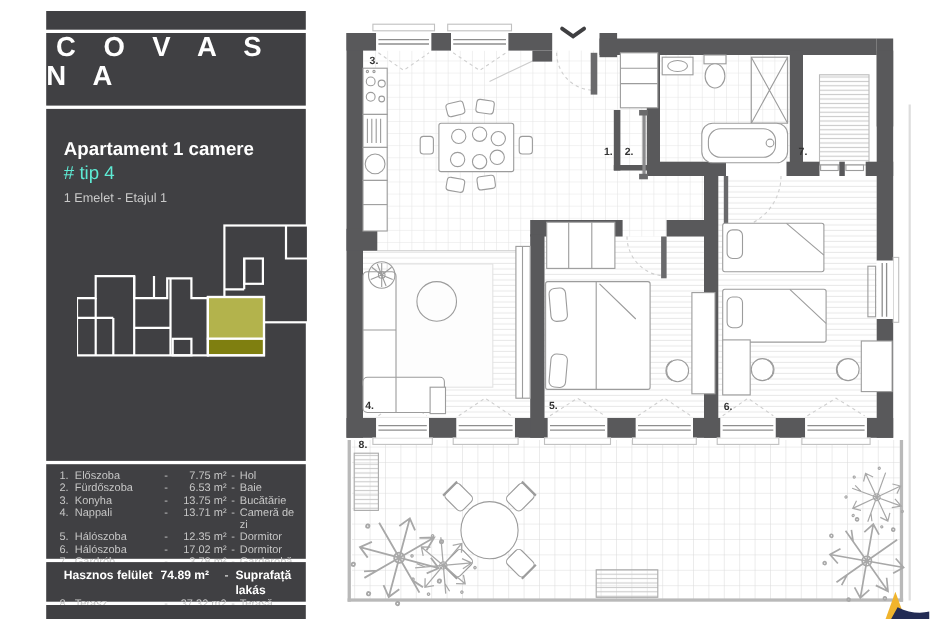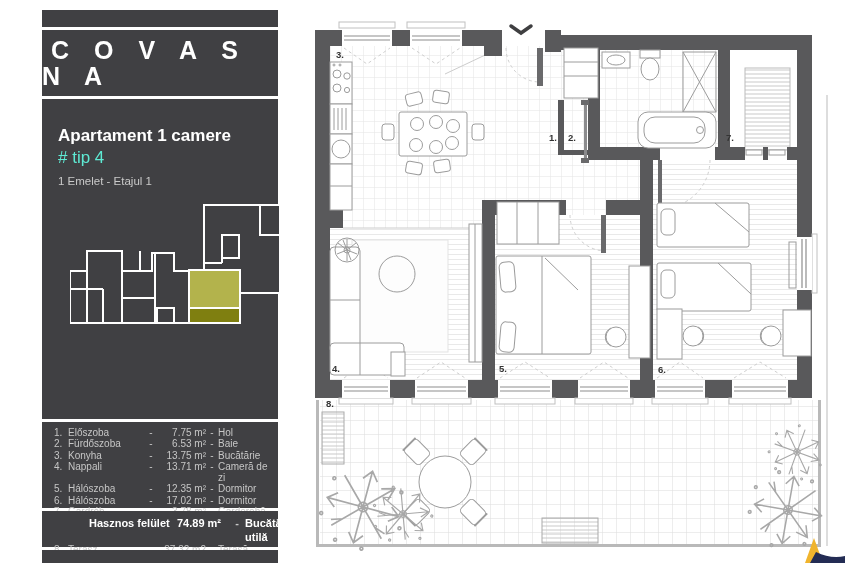--- a/index.html
+++ b/index.html
@@ -3,37 +3,37 @@
 <meta charset="utf-8">
 <style>
   html,body{margin:0;padding:0;}
   body{width:845px;height:563px;position:relative;background:#fff;
        font-family:"Liberation Sans",sans-serif;overflow:hidden;}
   
   .sidebar{position:absolute;left:42px;top:10px;width:236px;height:553px;
            display:flex;flex-direction:column;gap:3px;z-index:5;}
   .panel{background:#404043;color:#fff;}
   .bar-top{height:17px;flex:0 0 17px;}
-  .logo{height:66px;flex:0 0 66px;display:flex;flex-direction:row;
+  .logo{height:66px;flex:0 0 66px;display:flex;flex-direction:column;
         align-items:center;justify-content:space-between;}
   .brand-name{font-size:25px;font-weight:bold;letter-spacing:9px;text-indent:9px;line-height:1.05;}
   .brand-sub{font-size:14px;font-weight:400;letter-spacing:2.6px;text-indent:2.6px;color:#f0f0f0;margin-top:2px;}
   .info{height:320px;flex:0 0 320px;padding:26px 14px 0 16px;box-sizing:border-box;}
   .title{font-size:17px;font-weight:bold;line-height:22px;}
   .tip{font-size:17px;font-weight:400;color:#5eead4;line-height:22px;}
   .floor{font-size:11.5px;color:#c9c9c9;margin-top:6px;}
   .minimap{display:block;margin:16px 0 0 12px;}
   .rooms{height:86px;flex:0 0 86px;padding:5px 10px 0 12px;box-sizing:border-box;}
   .room-row{display:grid;grid-template-columns:14px 78px 10px 50px 12px auto;
             font-size:10px;line-height:11.3px;color:#c6c6c6;}
   .room-row .ra{text-align:right;}
   .room-row .rd{text-align:center;}
   .totals{height:36px;flex:0 0 36px;padding:5px 10px 0 12px;box-sizing:border-box;}
   .tot-main{display:grid;grid-template-columns:88px 52px 16px auto;
-            font-size:11px;font-weight:bold;color:#fff;line-height:14px;padding-left:4px;margin-left:31px;}
+            font-size:11px;font-weight:bold;color:#fff;line-height:14px;padding-left:4px;}
   .tot-main .ta{text-align:left;}
   .tot-main .td{text-align:center;font-weight:bold;color:#c6c6c6;}
   .bar-bottom{flex:1 1 auto;}
   
   .plan-svg{position:absolute;left:0;top:0;z-index:1;}
   svg text.rlabel{font-family:"Liberation Sans",sans-serif;font-weight:bold;
                   font-size:9.5px;fill:#333;}
 </style>
 </head>
 <body>
@@ -410,21 +410,21 @@
       <span class="rd">-</span>
       <span class="rr">Garderobă</span>
     </div>
   </div>
 
   <div class="panel totals">
     <div class="tot-main">
       <span>Hasznos felület</span>
       <span class="ta">74.89 m²</span>
       <span class="td">-</span>
-      <span>Bucătărie utilă</span>
+      <span>Suprafață lakás</span>
     </div>
     <div class="room-row">
       <span class="rn">8.</span>
       <span class="rh">Terasz</span>
       <span class="rd">-</span>
       <span class="ra">37.32 m2</span>
       <span class="rd">-</span>
       <span class="rr">Terasă</span>
     </div>
   </div>

